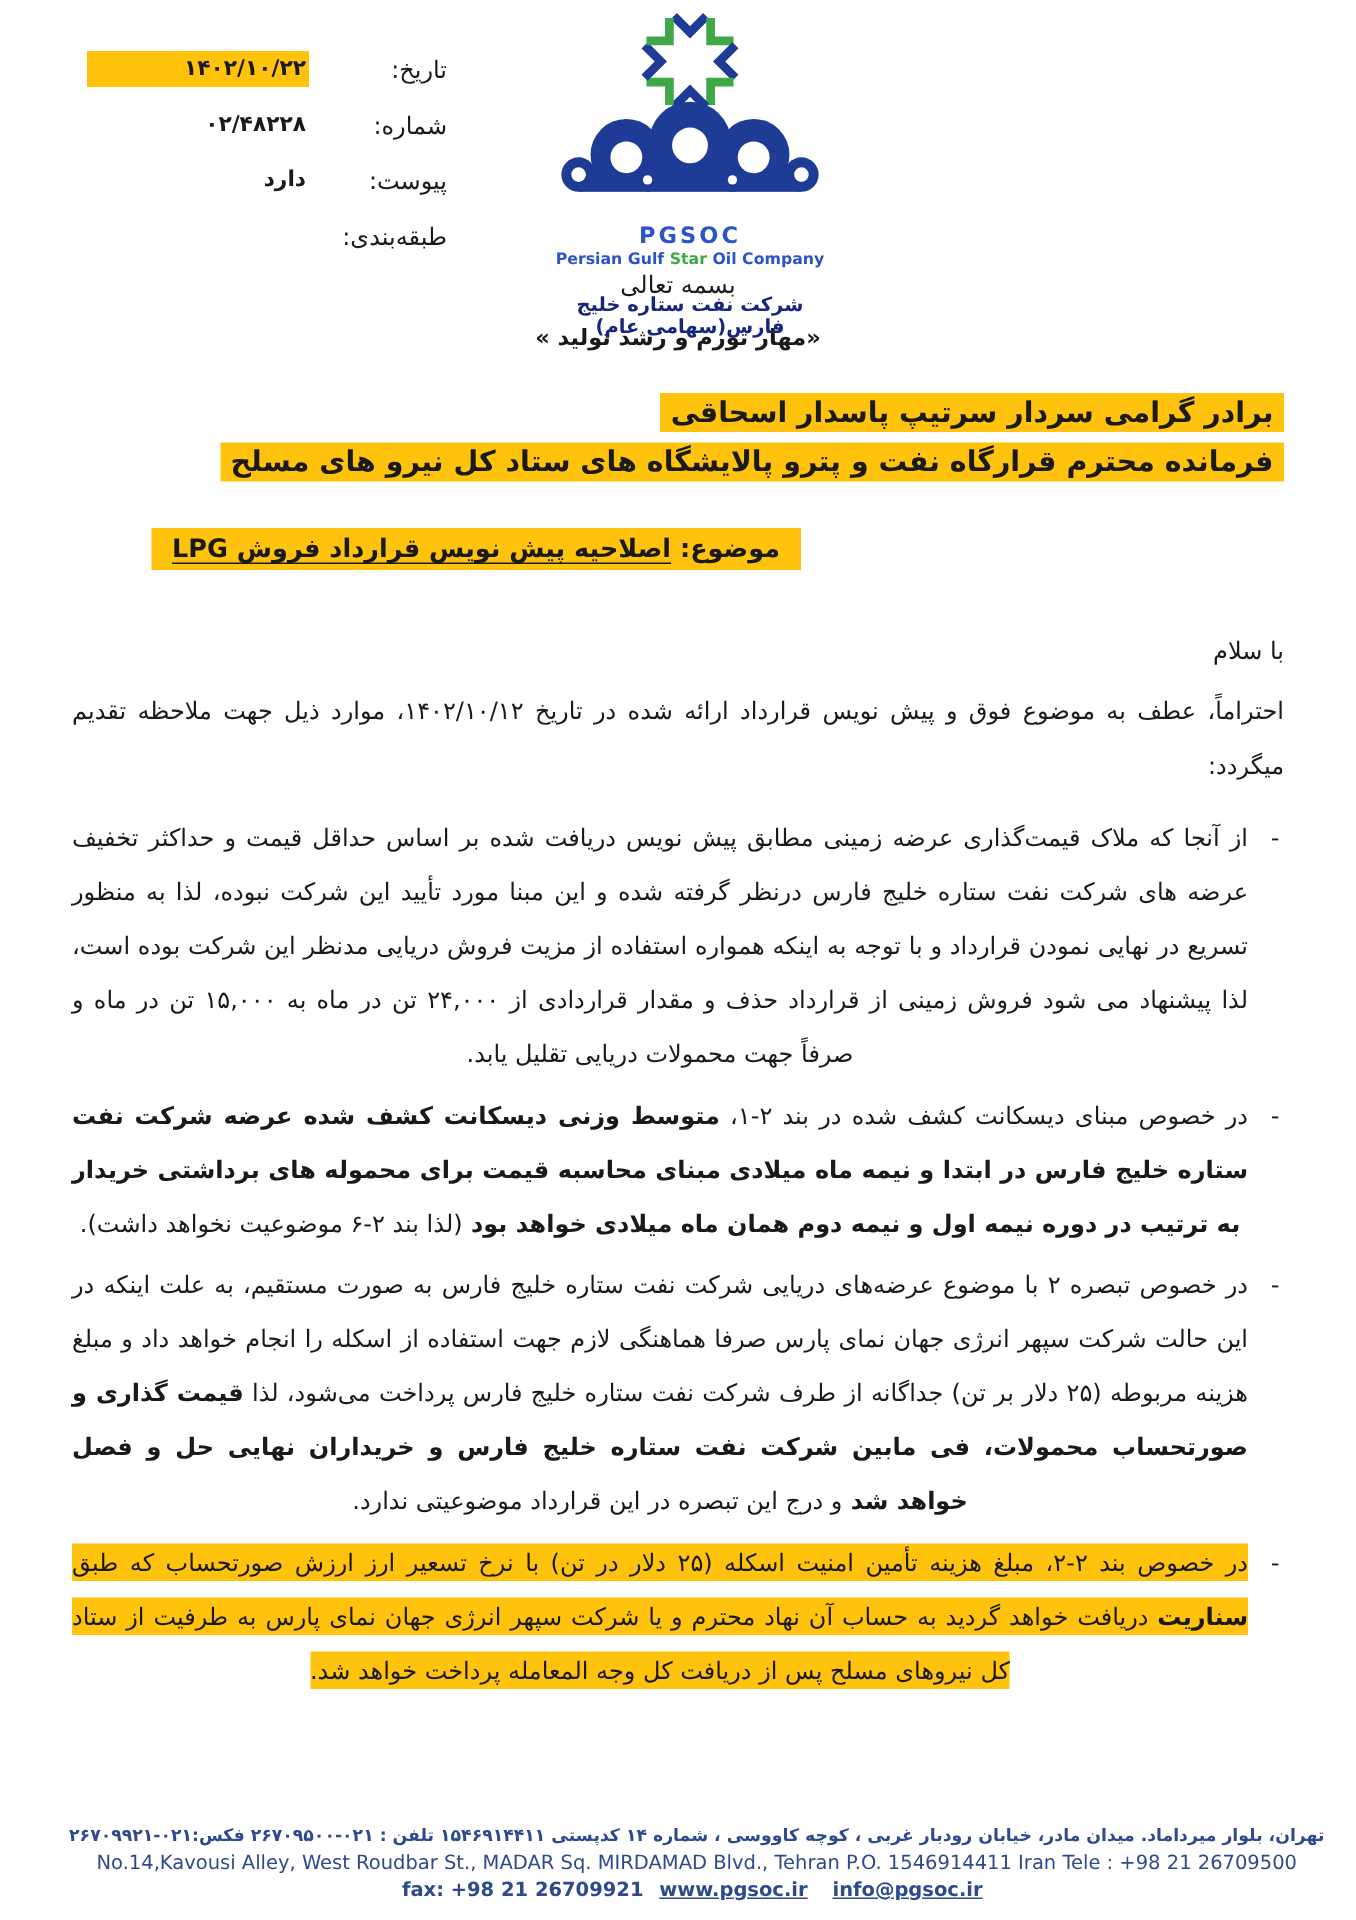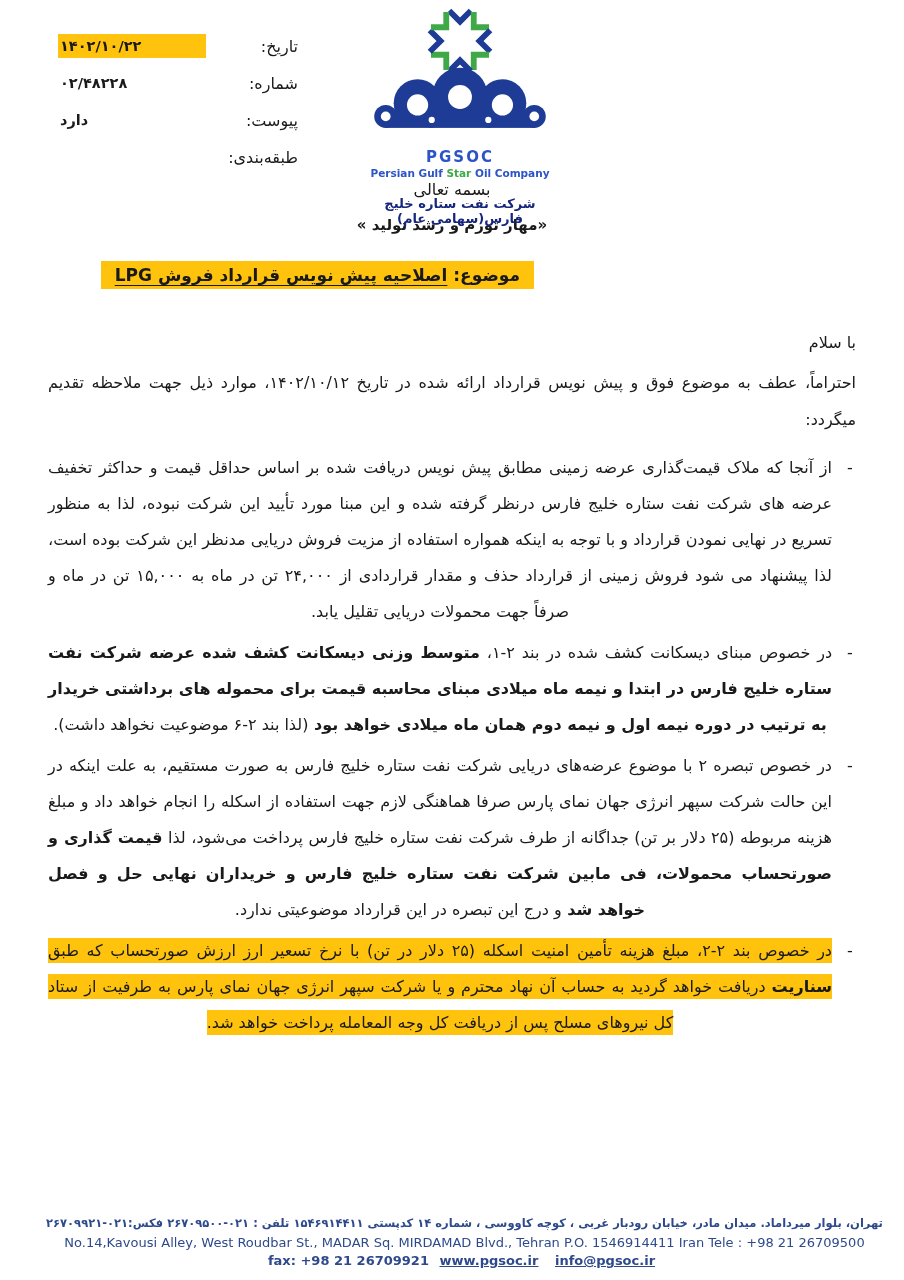--- a/index.html
+++ b/index.html
@@ -12,21 +12,21 @@
   }
   html,body{margin:0;padding:0;background:#ffffff;}
   .sheet{
     position:relative;width:904px;height:1280px;background:#fff;overflow:hidden;
     direction:rtl;font-family:"DejaVu Sans","Liberation Sans",sans-serif;color:var(--ink);
   }
   
   .hfields{position:absolute;top:34px;left:58px;width:240px;}
   .hrow{display:flex;align-items:center;margin-bottom:13px;min-height:24px;}
   .hlabel{font-weight:normal;font-size:16px;width:92px;flex:0 0 92px;}
-  .hvalue{font-weight:bold;font-size:14.5px;flex:1;text-align:left;padding:4px 2px;}
+  .hvalue{font-weight:bold;font-size:14.5px;flex:1;text-align:right;padding:4px 2px;}
   .hvalue.hl-box{background:var(--hl);}
   
   .logo{position:absolute;top:6px;left:50%;transform:translateX(-50%);margin-left:8px;width:220px;text-align:center;direction:ltr;}
   .logo svg{display:block;margin:0 auto;}
   .logo-acronym{color:var(--logo-blue-light);font-weight:bold;font-size:15px;letter-spacing:2px;margin-top:-2px;}
   .logo-en{color:var(--logo-blue-light);font-weight:bold;font-size:10.5px;margin-top:1px;}
   .logo-en .green{color:var(--logo-green);}
   .logo-fa{color:#16267d;font-weight:bold;font-size:13px;margin-top:17px;direction:rtl;}
   
   .basmala{padding-top:180px;text-align:center;font-size:16px;}
@@ -133,20 +133,24 @@
       </svg>
     </span>
     <div class="logo-acronym">PGSOC</div>
     <div class="logo-en"><span>Persian Gulf </span><span class="green">Star</span><span> Oil Company</span></div>
     <div class="logo-fa">شرکت نفت ستاره خلیج فارس(سهامی عام)</div>
   </div>
 
   <div class="basmala">بسمه تعالی</div>
   <div class="slogan">«مهار تورم و رشد تولید »</div>
 
+  <div class="recipient">
+    <div><span class="hl">برادر گرامی سردار سرتیپ پاسدار اسحاقی</span></div>
+    <div><span class="hl">فرمانده محترم قرارگاه نفت و پترو پالایشگاه های ستاد کل نیرو های مسلح</span></div>
+  </div>
 
   <div class="subject-row">
     <span class="subject"><span>موضوع: </span><span class="u">اصلاحیه پیش نویس قرارداد فروش LPG</span></span>
   </div>
 
   <div class="salutation">با سلام</div>
   <p class="intro">احتراماً، عطف به موضوع فوق و پیش نویس قرارداد ارائه شده در تاریخ ۱۴۰۲/۱۰/۱۲، موارد ذیل جهت ملاحظه تقدیم میگردد:</p>
 
   <div class="bullets">
 

